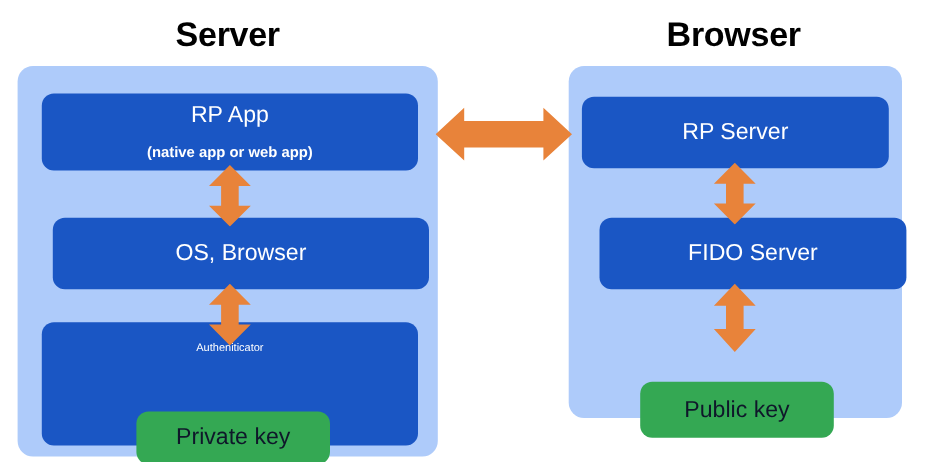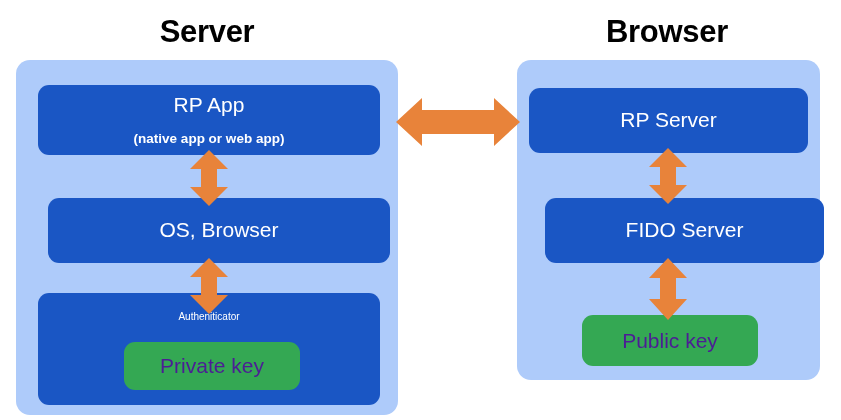--- a/index.html
+++ b/index.html
@@ -88,27 +88,28 @@
   }
 
   #box-rp-server   { left: 529px; top: 88px;  width: 279px; height: 65px; }
   #box-fido-server { left: 529px; top: 198px; width: 279px; height: 65px; margin-left: 16px; }
 
   
   .key-box {
     position: absolute;
     background: #34a853;
     border-radius: 11px;
-    color: #4c1d95;
+    color: #0f172a;
     display: flex;
     align-items: center;
     justify-content: center;
     font-size: 21px;
     font-weight: 400;
     white-space: nowrap;
+    margin-top: 32px;
   }
   #box-private-key { left: 124px; top: 342px; width: 176px; height: 48px; }
   #box-public-key  { left: 582px; top: 315px; width: 176px; height: 51px; }
 
   
   .arrow {
     position: absolute;
   }
   .arrow svg { display: block; }
 

